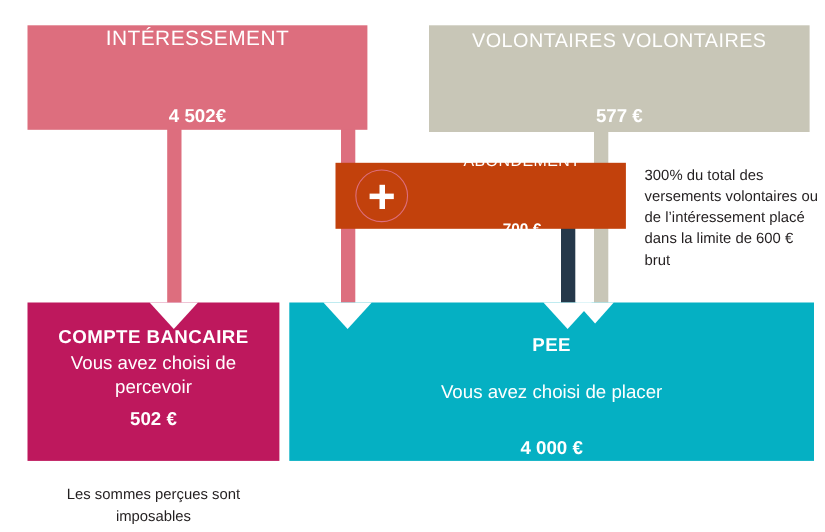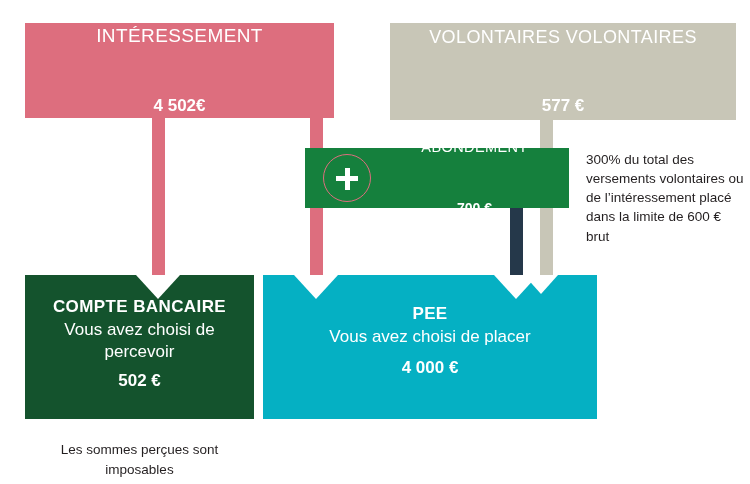--- a/index.html
+++ b/index.html
@@ -82,21 +82,21 @@
   #box-versements .box-amount {
     font-size: 17px;
   }
 
   
   #box-abondement {
     left: 305px;
     top: 148px;
     width: 264px;
     height: 60px;
-    background: #15803d;
+    background: #c2410c;
     flex-direction: row;
     justify-content: flex-start;
   }
   #plus-badge {
     position: absolute;
     left: 18px;
     top: 6px;
     width: 48px;
     height: 48px;
     border-radius: 50%;
@@ -133,21 +133,21 @@
   #abondement-text .box-amount {
     font-size: 14px;
   }
 
   
   #box-compte {
     left: 25px;
     top: 275px;
     width: 229px;
     height: 144px;
-    background: #14532d;
+    background: #be185d;
     justify-content: flex-start;
     padding-top: 21px;
   }
   #box-compte .box-title {
     font-size: 17px;
     font-weight: bold;
     margin-bottom: 2px;
   }
   #box-compte .box-sub {
     font-size: 17px;
@@ -155,24 +155,24 @@
   }
   #box-compte .box-amount {
     font-size: 17px;
     margin-top: 8px;
   }
 
   
   #box-pee {
     left: 263px;
     top: 275px;
-    width: 334px;
+    width: 477px;
     height: 144px;
     background: #05b0c3;
-    justify-content: flex-start;
+    justify-content: space-between;
     padding-top: 28px;
   }
   #box-pee .box-title {
     font-size: 17px;
     font-weight: bold;
     margin-bottom: 2px;
   }
   #box-pee .box-sub {
     font-size: 17px;
     font-weight: 400;

